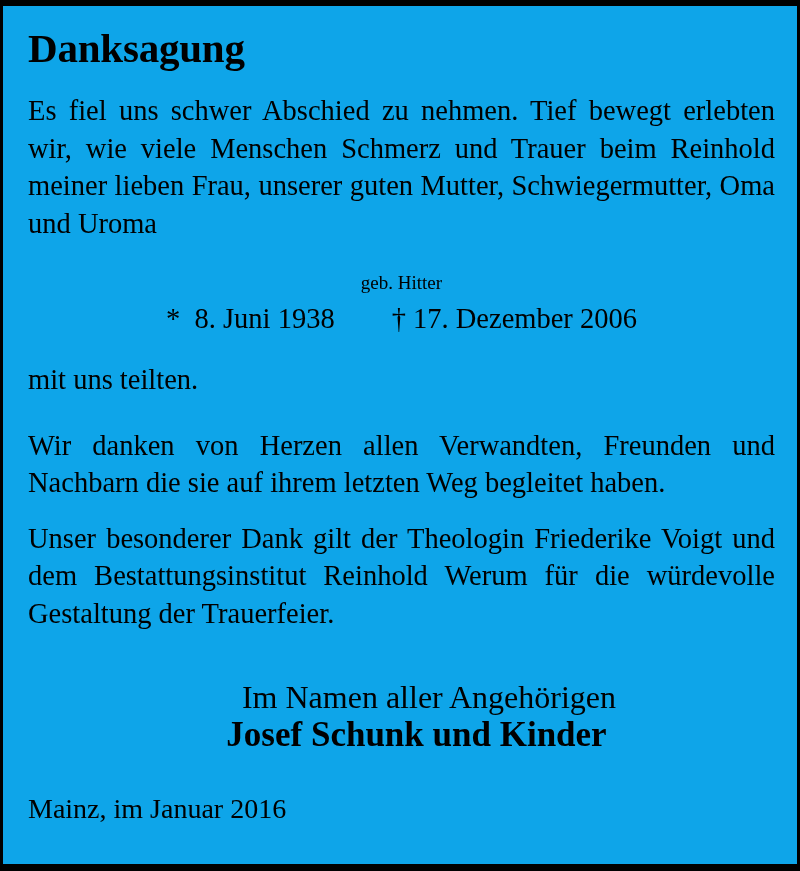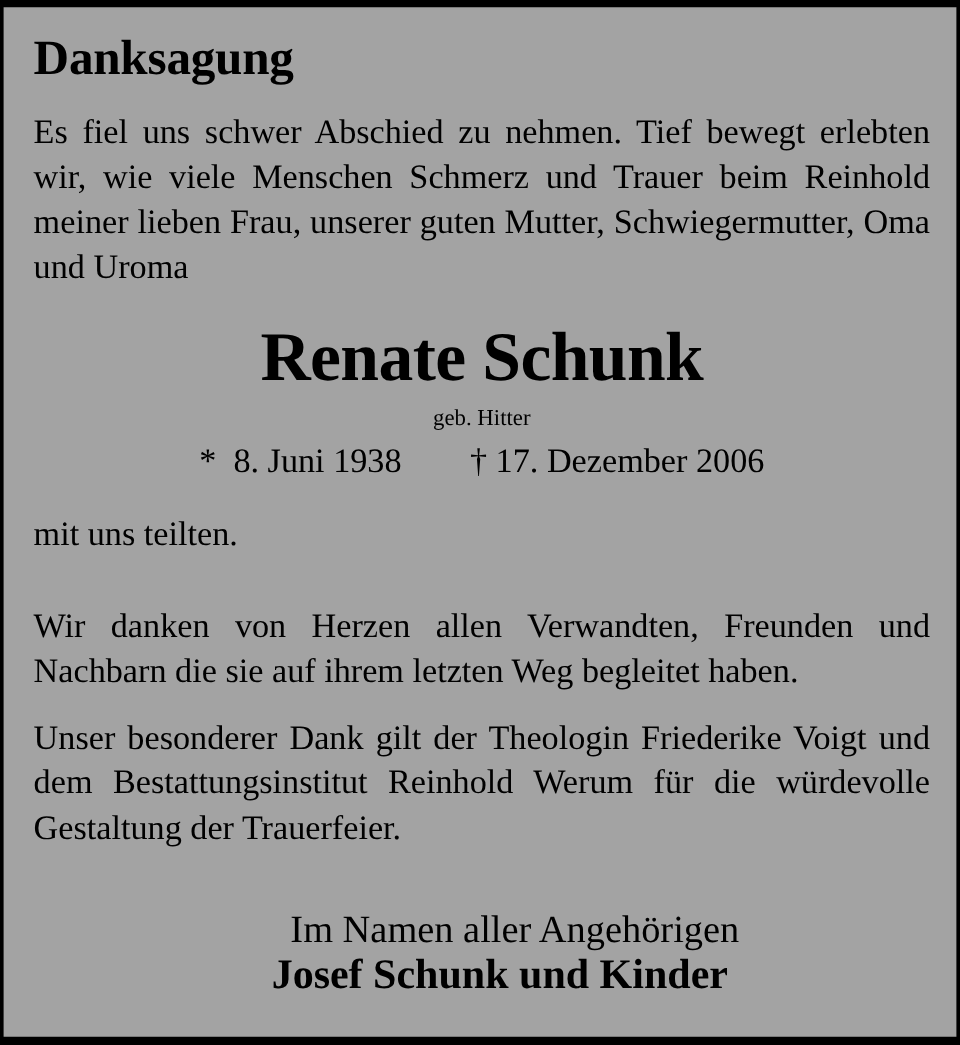--- a/index.html
+++ b/index.html
@@ -12,21 +12,21 @@
     height: 871px;
     overflow: hidden;
     font-family: "Liberation Serif", "DejaVu Serif", serif;
     color: #000000;
   }
 
   #notice {
     box-sizing: border-box;
     width: 800px;
     height: 871px;
-    background: #a3a3a3;
+    background: #0ea5e9;
     border-top: 6px solid #000000;
     border-bottom: 7px solid #000000;
     border-left: 3px solid #000000;
     border-right: 3px solid #000000;
     position: relative;
   }
 
   #inner {
     box-sizing: border-box;
     position: absolute;
@@ -59,21 +59,21 @@
   .p-intro {
     margin-top: 23px;
   }
 
   .p-mit {
     margin-top: 24px;
     text-align: left;
   }
 
   .p-danken {
-    margin-top: 39px;
+    margin-top: 28px;
   }
 
   .p-besonderer {
     margin-top: 18px;
   }
 
   .name-block {
     margin-top: 23px;
     text-align: center;
   }
@@ -136,21 +136,20 @@
 <body>
 
 <div id="notice">
   <div id="inner">
 
     <h1 class="heading">Danksagung</h1>
 
     <p class="para p-intro">Es fiel uns schwer Abschied zu nehmen. Tief bewegt erlebten wir, wie viele Menschen Schmerz und Trauer beim Reinhold meiner lieben Frau, unserer guten Mutter, Schwiegermutter, Oma und Uroma</p>
 
     <div class="name-block">
-      <div class="deceased-name">Renate Schunk</div>
       <div class="maiden-name">geb. Hitter</div>
       <div class="life-dates">*  8. Juni 1938        † 17. Dezember 2006</div>
     </div>
 
     <p class="para p-mit">mit uns teilten.</p>
 
     <p class="para p-danken">Wir danken von Herzen allen Verwandten, Freunden und Nachbarn die sie auf ihrem letzten Weg begleitet haben.</p>
 
     <p class="para p-besonderer">Unser besonderer Dank gilt der Theologin Friederike Voigt und dem Bestattungsinstitut Reinhold Werum für die würdevolle Gestaltung der Trauerfeier.</p>
 

